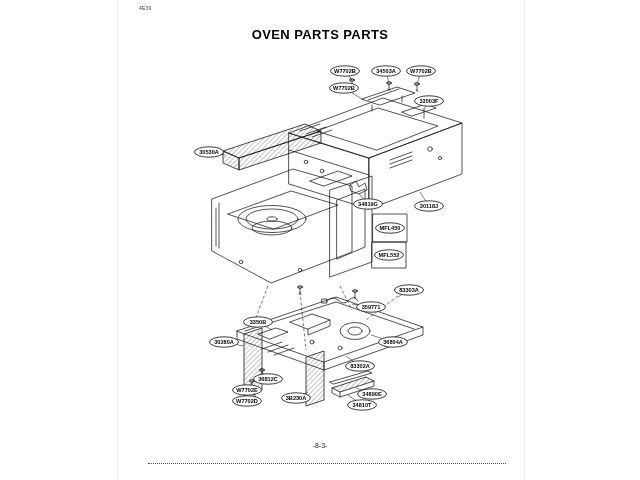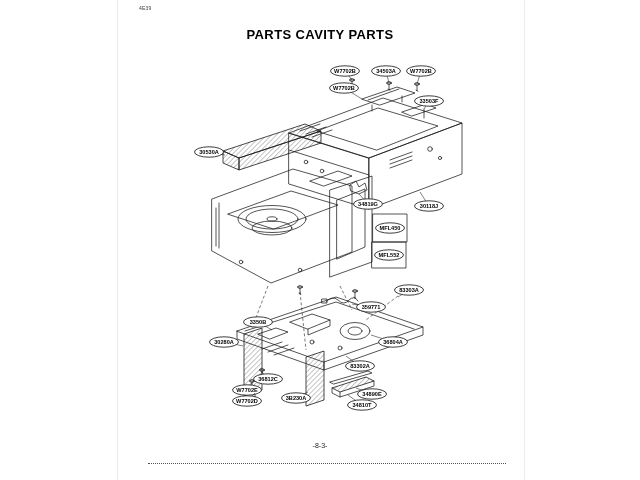--- a/index.html
+++ b/index.html
@@ -22,21 +22,21 @@
                text-anchor:middle;fill:#000;}
 </style>
 </head>
 <body>
 
 <div class="page">
   <div class="page-edge" style="left:117px"></div>
   <div class="page-edge" style="left:524px"></div>
 
   <div class="corner-mark">4E39</div>
-  <h1 class="title">PARTS CAVITY PARTS</h1>
+  <h1 class="title">OVEN PARTS PARTS</h1>
 
   <svg class="diagram" width="640" height="480" viewBox="0 0 640 480">
     <defs>
       <pattern id="hatch" width="3.5" height="3.5" patternUnits="userSpaceOnUse" patternTransform="rotate(45)">
         <line x1="0" y1="0" x2="0" y2="3.5" stroke="#2a2a2a" stroke-width="0.55"></line>
       </pattern>
       <g id="screw">
         <ellipse cx="0" cy="0" rx="2.3" ry="1.4"></ellipse>
         <line x1="-2.3" y1="0" x2="2.3" y2="0"></line>
         <line x1="0" y1="1.4" x2="0" y2="6.5"></line>

